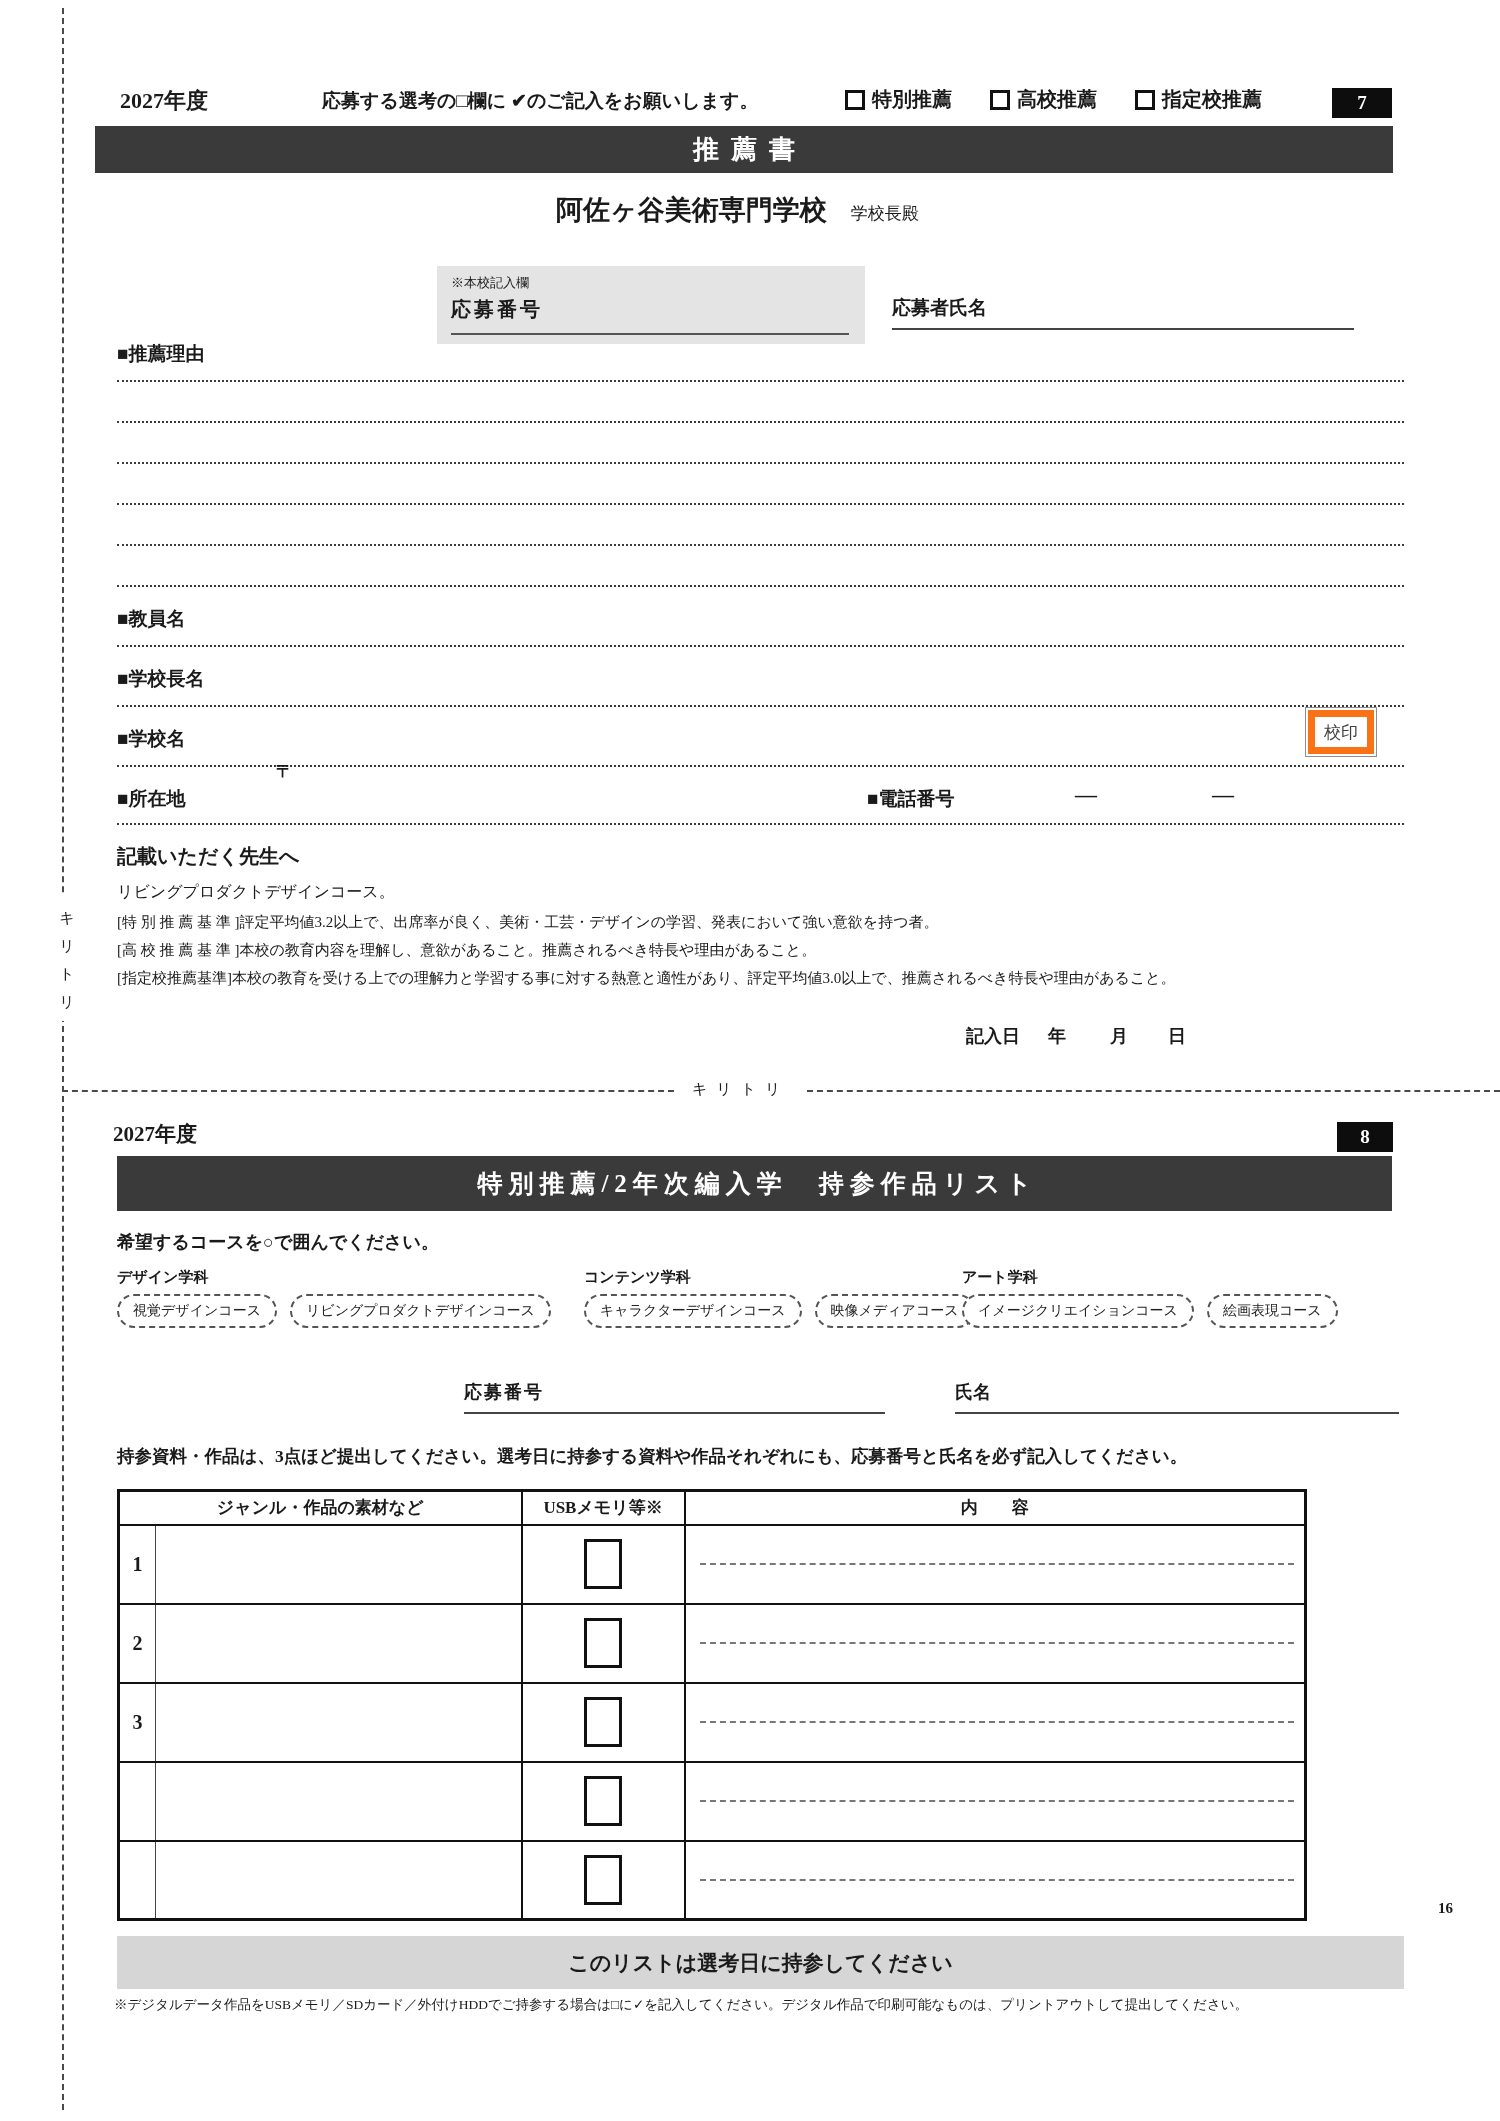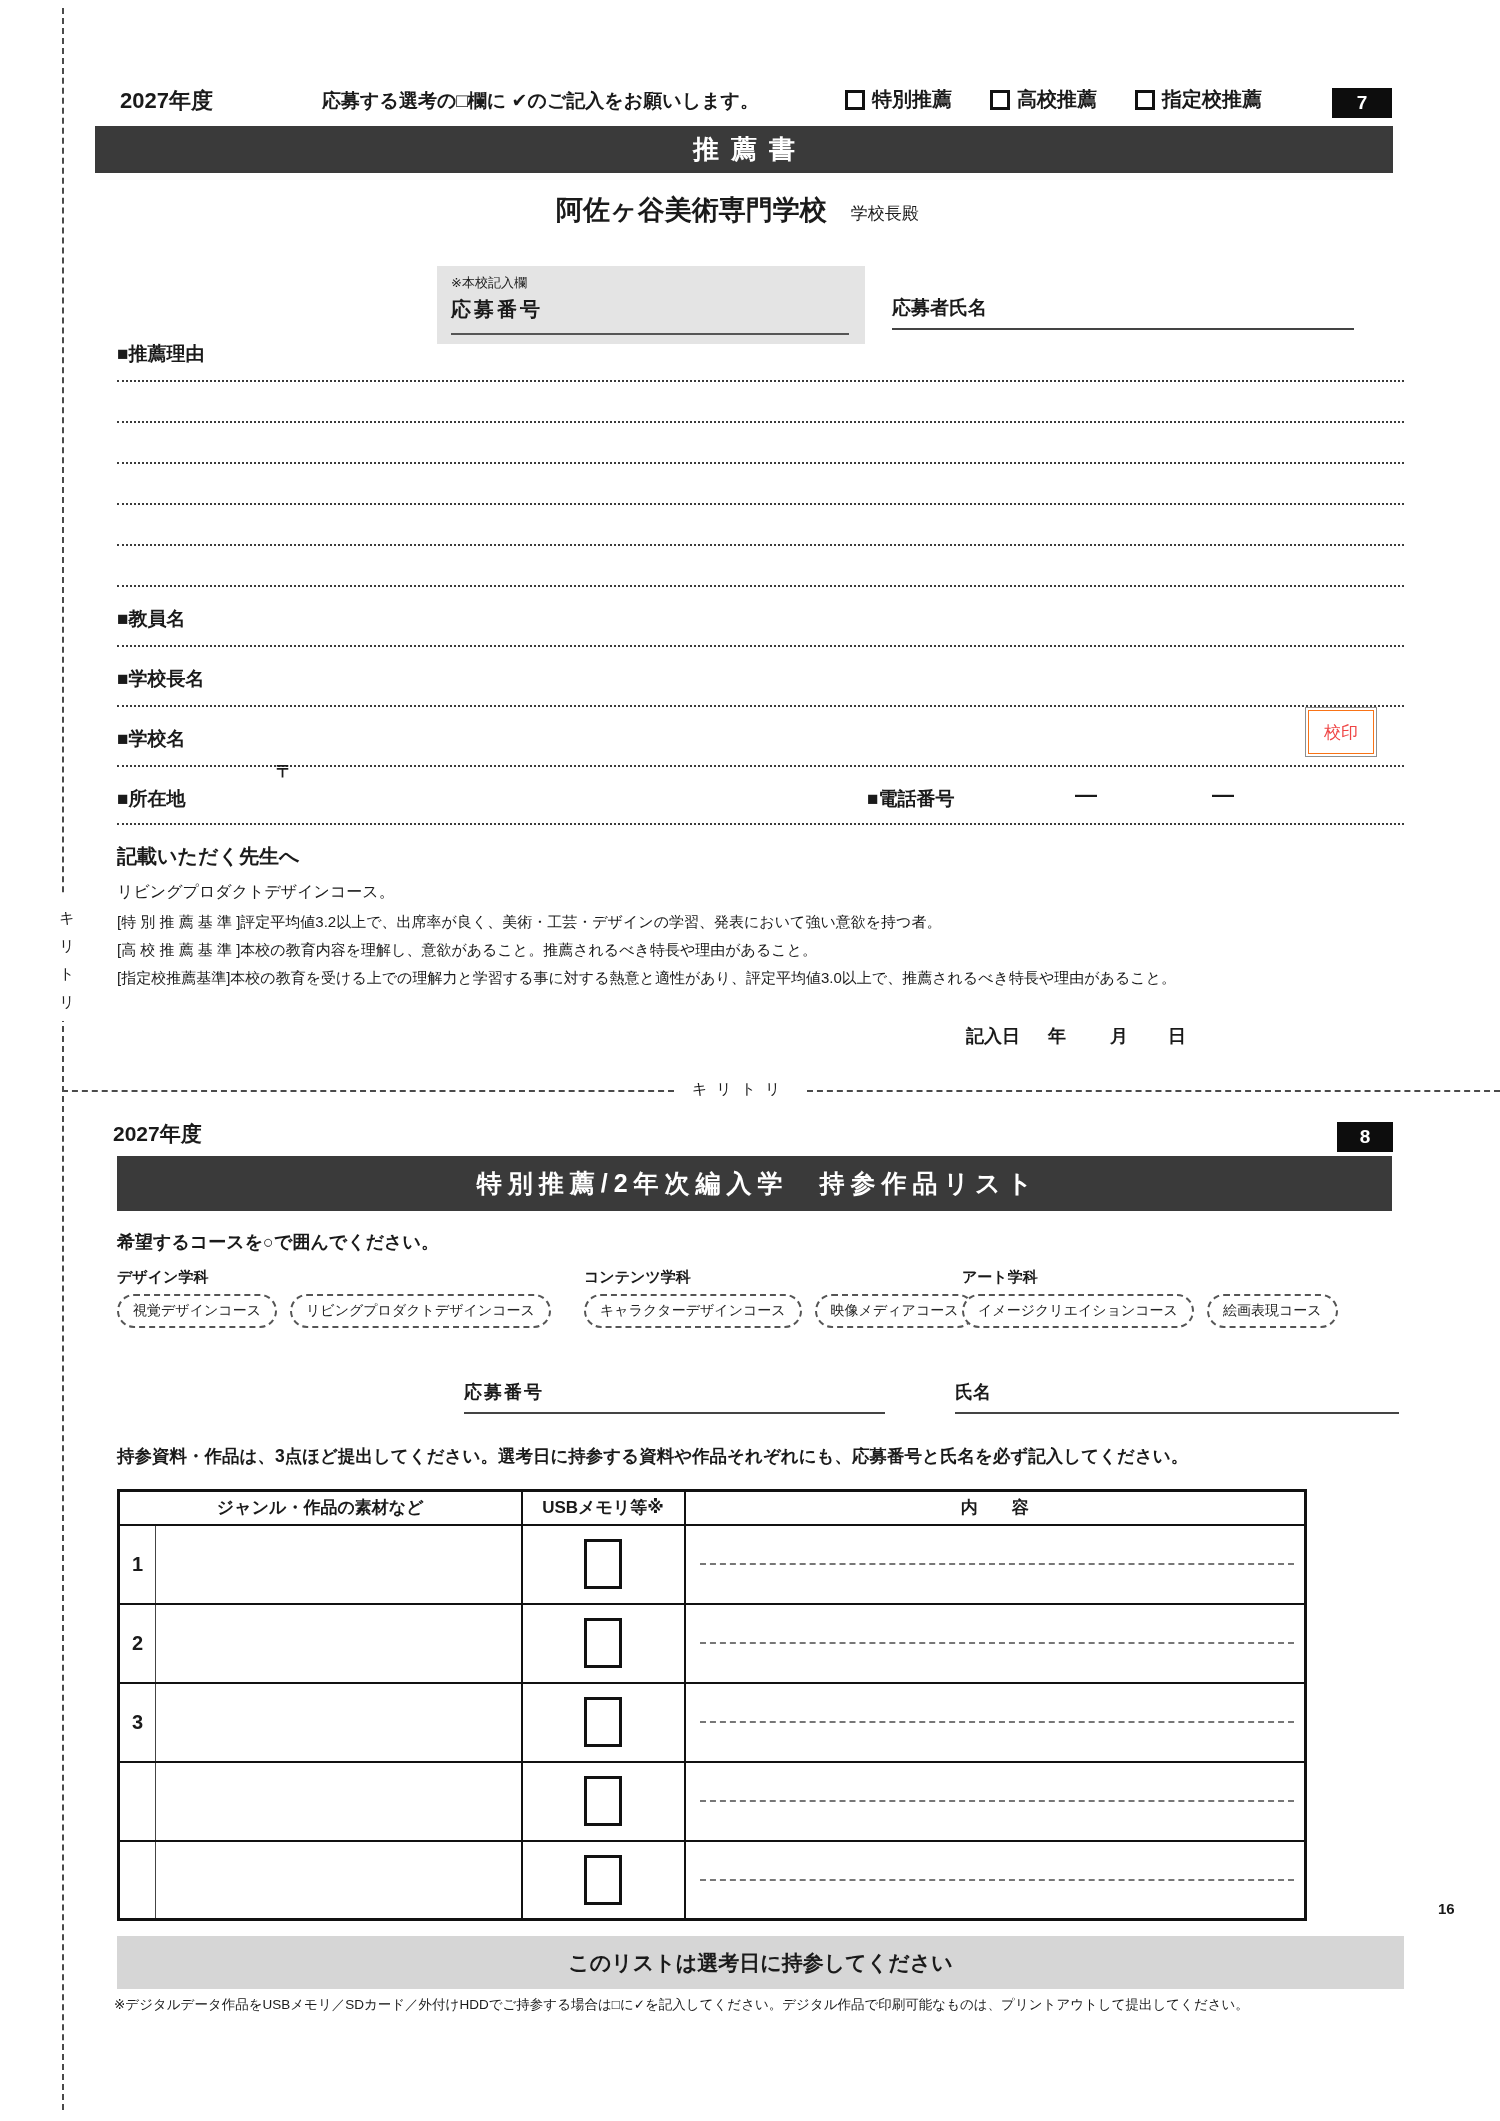--- a/index.html
+++ b/index.html
@@ -2,21 +2,21 @@
 <html><head>
 <meta charset="utf-8">
 <style>
   * { margin:0; padding:0; box-sizing:border-box; }
   html,body { background:#fff; }
   body {
     font-family: "Liberation Sans", "DejaVu Sans", sans-serif;
     color:#1a1a1a;
     width:1500px; height:2121px; position:relative; overflow:hidden;
   }
-  .abs { position:absolute; }
+  .abs { position:absolute;font-family:Liberation Serif, serif; }
 
   
   .year-top { left:120px; top:86px; font-size:22px; font-weight:bold; }
   .top-instruction { left:322px; top:88px; font-size:19px; font-weight:bold; }
   .cb-row { left:845px; top:86px; display:flex; gap:38px; }
   .cb-item { display:flex; align-items:center; gap:7px; font-size:20px; font-weight:bold; white-space:nowrap; }
   .cb-box { width:20px; height:20px; border:3px solid #111; background:#fff; flex:0 0 auto; }
   .badge { background:#0d0d0d; color:#fff; font-weight:bold; font-size:19px; display:flex; align-items:center; justify-content:center; }
   .badge-7 { left:1332px; top:88px; width:60px; height:30px; }
   .badge-8 { left:1337px; top:1122px; width:56px; height:30px; }
@@ -34,21 +34,21 @@
   .gray-label { position:absolute; left:14px; top:30px; font-size:20px; font-weight:bold; letter-spacing:3px; }
   .gray-underline { position:absolute; left:14px; right:16px; bottom:9px; border-bottom:2px solid #555; }
 
   .applicant-label { left:892px; top:295px; font-size:19px; font-weight:bold; }
   .rule { border-bottom:2px solid #444; height:0; }
   .applicant-rule { left:892px; top:328px; width:462px; }
 
   .sec-label { font-size:19px; font-weight:bold; left:117px; }
   .dotted { left:117px; width:1287px; height:0; border-bottom:2px dotted #3a3a3a; }
 
-  .seal-box { left:1308px; top:710px; width:66px; height:44px; border:1px solid #f97316; outline:1px solid #8e8e8e; outline-offset:2px; color:#ef4444; font-size:17px; display:flex; align-items:center; justify-content:center; background:#fff; }
+  .seal-box { left:1308px; top:710px; width:66px; height:44px; border:7px solid #f97316; outline:1px solid #8e8e8e; outline-offset:2px; color:#404040; font-size:17px; display:flex; align-items:center; justify-content:center; background:#fff; }
   .postal { left:276px; top:760px; font-size:17px; font-weight:bold; }
   .phone-label { left:867px; top:786px; font-size:19px; font-weight:bold; }
   .dash { font-size:22px; font-weight:bold; }
 
   .notes-heading { left:117px; top:843px; font-size:20px; font-weight:bold; }
   .note-line { left:117px; font-size:15px; color:#1a1a1a; }
   .note-line-first { font-size:16px; }
 
   .date-span { font-size:18px; font-weight:bold; }
 

